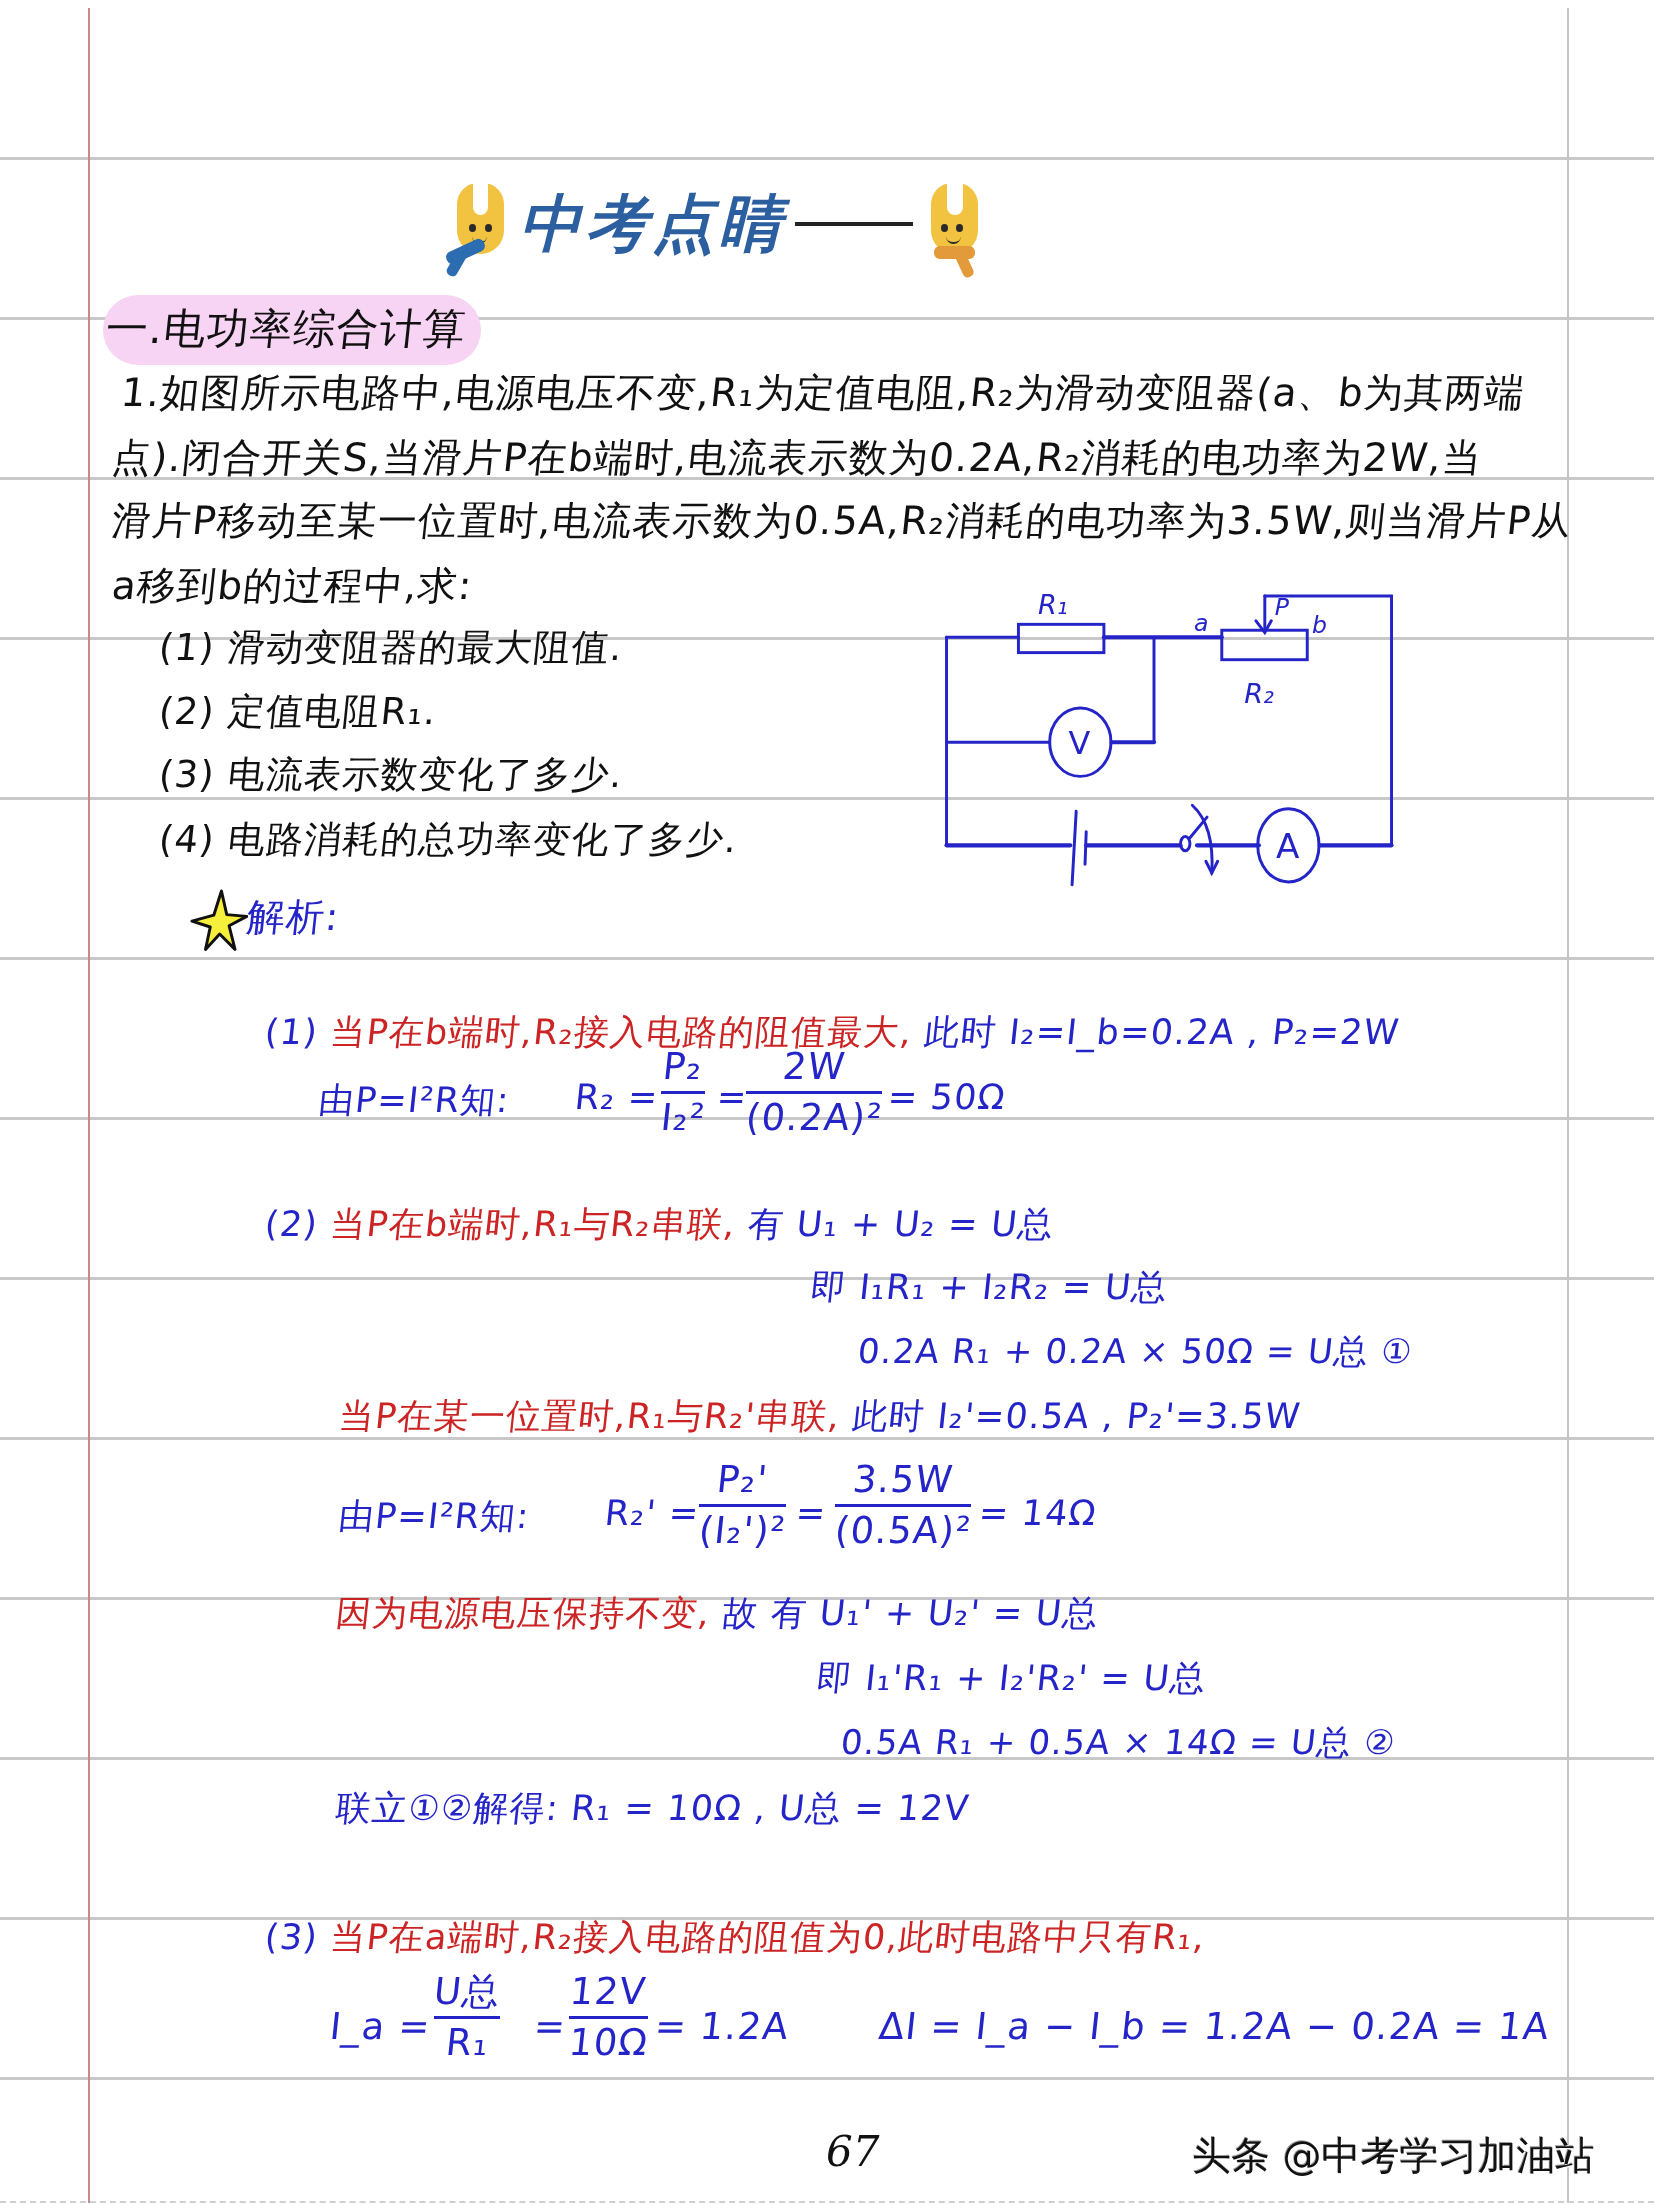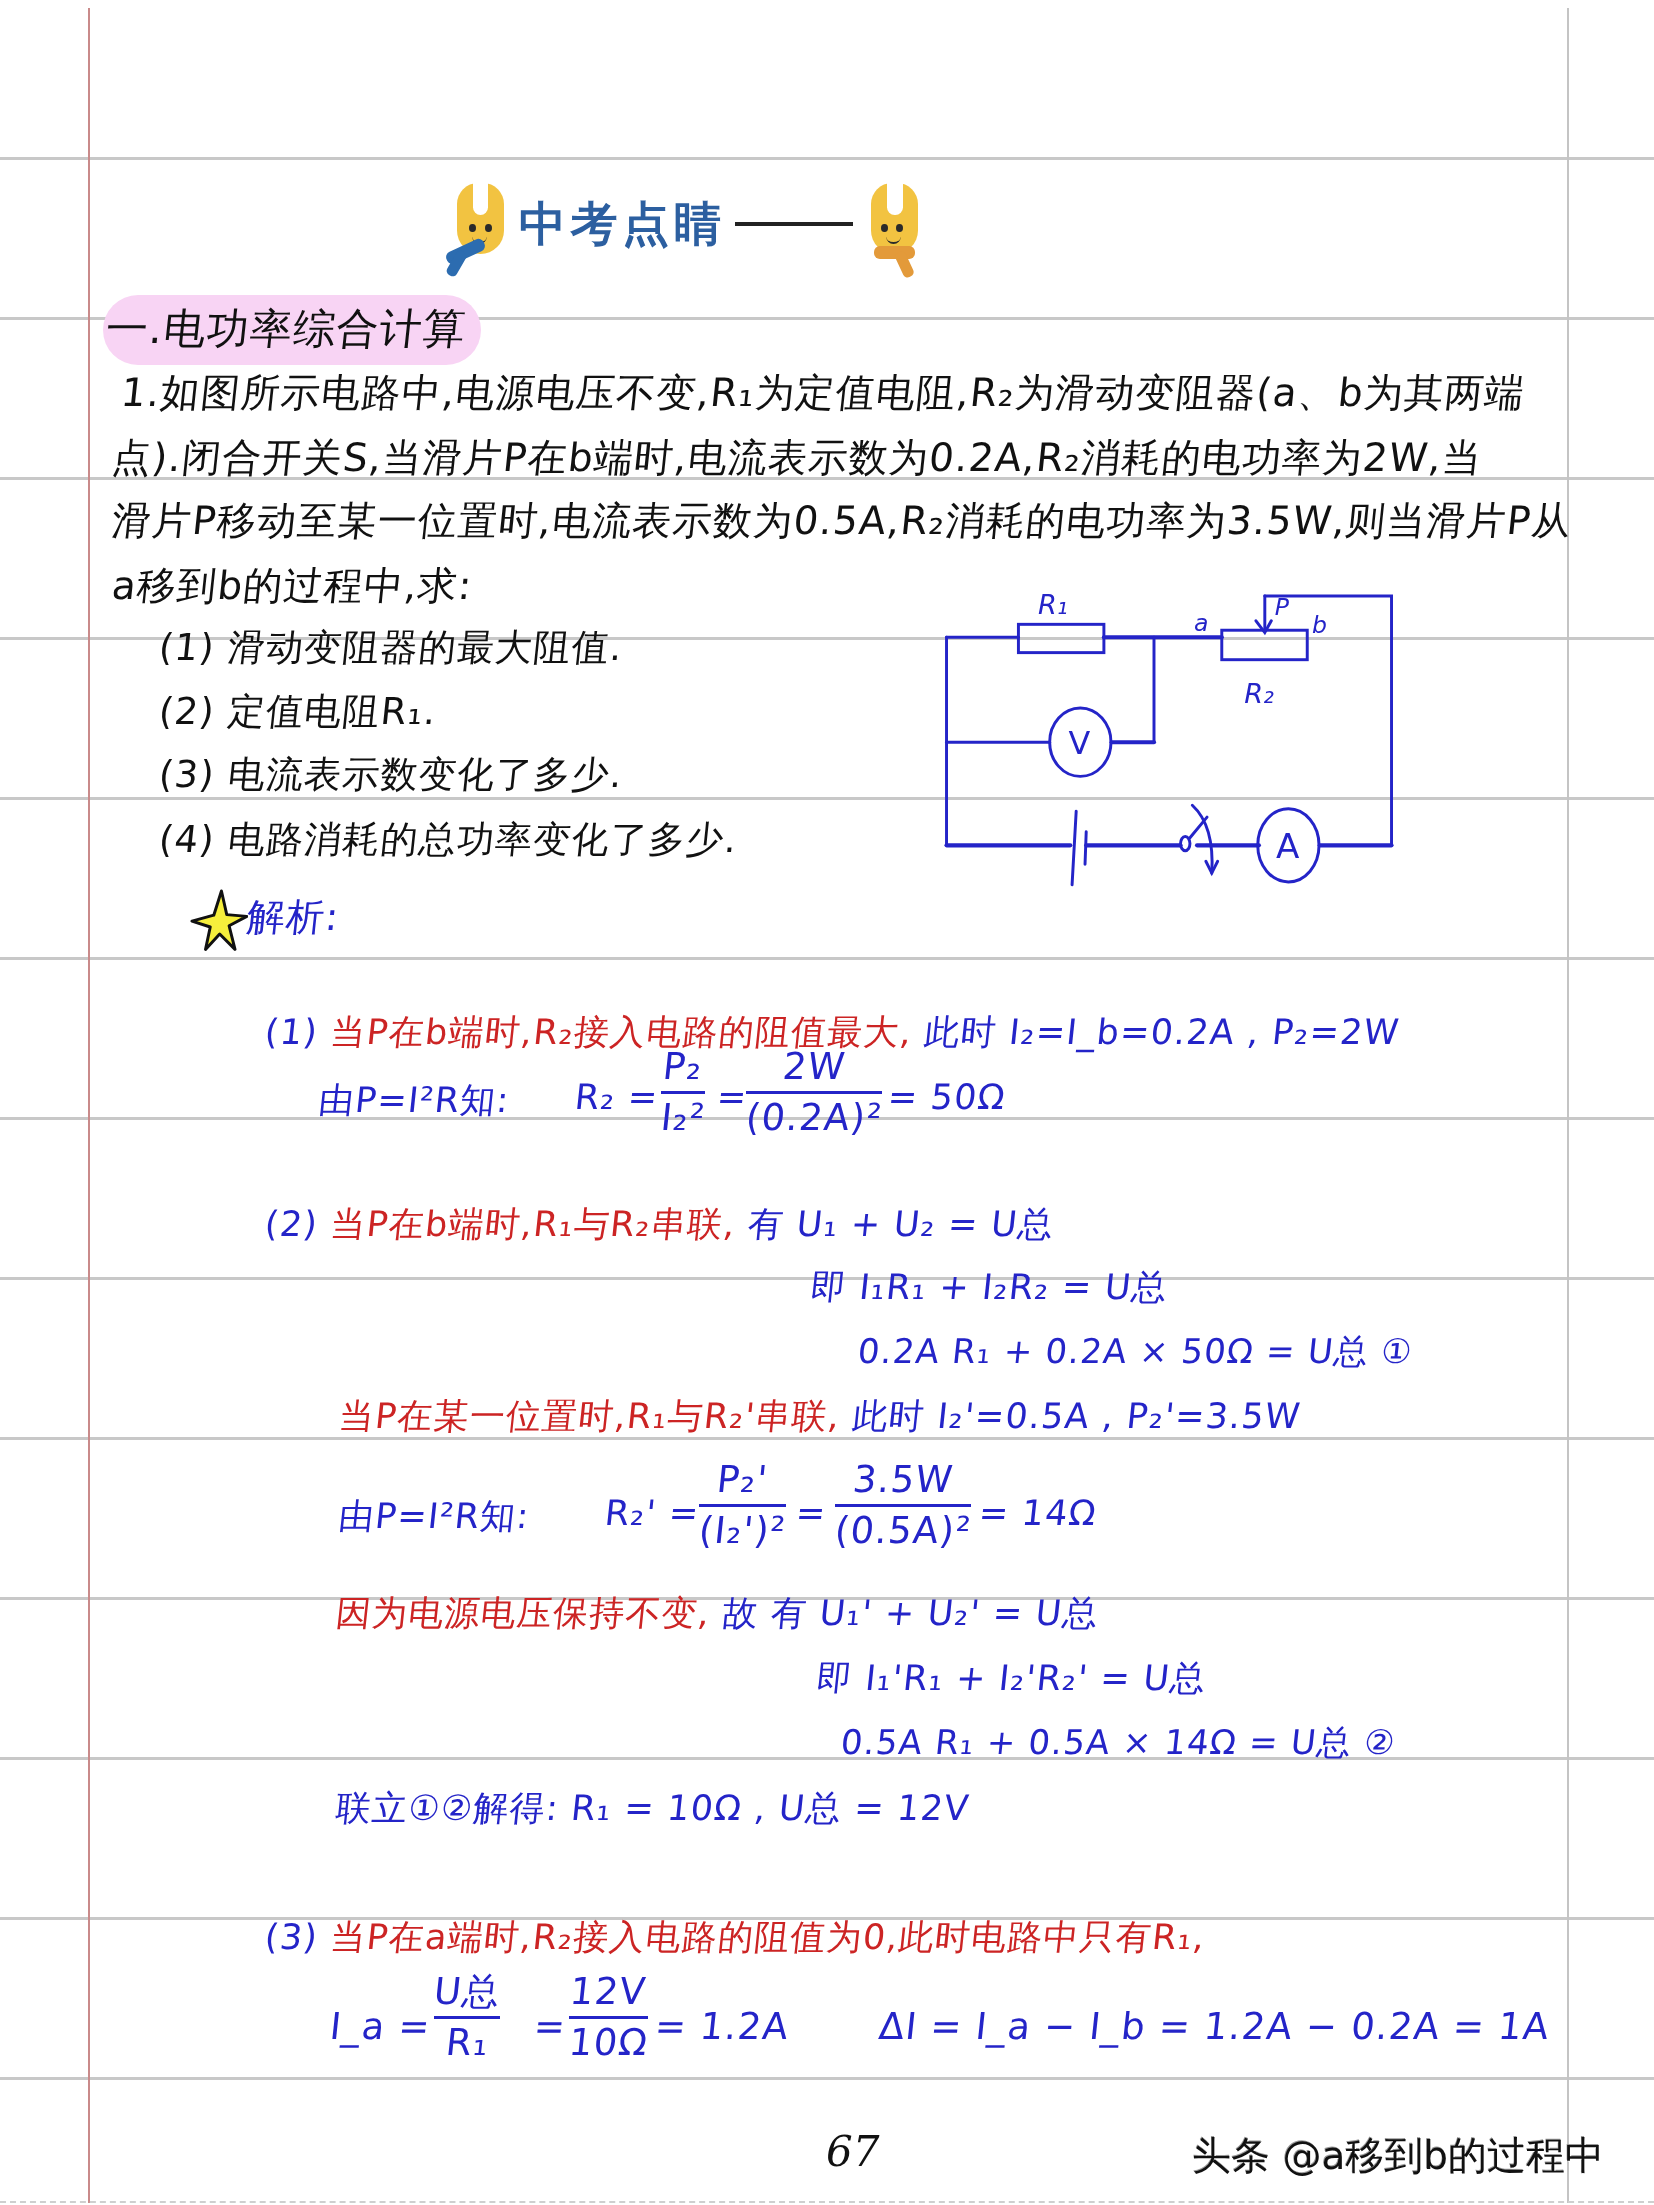--- a/index.html
+++ b/index.html
@@ -22,21 +22,21 @@
 
   
   .header { position:absolute; left:448px; top:177px; height:94px; display:flex; align-items:center; gap:5.9px; }
   .mascot { width:65px; height:88px; position:relative; }
   .mascot .body { position:absolute; left:8.8px; top:2.9px; width:47px; height:71px; background:#f2c341; border-radius:23.6px 23.6px 26.5px 26.5px; }
   .mascot .notch { position:absolute; left:25px; top:2.9px; width:15.3px; height:32px; background:#fff; border-radius:0 0 7.7px 7.7px; }
   .mascot .eye { position:absolute; width:7px; height:8.3px; background:#2a2a2a; border-radius:50%; top:44px; }
   .mascot .smile { position:absolute; left:23.6px; top:54px; width:15.3px; height:8.3px; border-bottom:2.4px solid #2a2a2a; border-radius:0 0 11.8px 11.8px; }
   .mascot .scarf { position:absolute; left:-2.9px; top:65px; width:41px; height:13px; border-radius:5.9px; transform:rotate(-25deg); }
   .mascot .scarf-tail { position:absolute; width:10.6px; height:27px; border-radius:4.7px; }
-  .title-brand { font-family:"DejaVu Serif", serif; font-size:47px; font-weight:bold; color:#2c5fa0; letter-spacing:4.7px; }
+  .title-brand { font-family:"DejaVu Serif", serif; font-size:62px; font-weight:bold; color:#2c5fa0; font-style:italic; letter-spacing:4.7px; }
   .title-dash { width:118px; height:4.1px; background:#222; margin:0 3.5px; }
   .title-topic { font-family:"DejaVu Sans", sans-serif; font-size:52px; font-weight:bold; color:#111; letter-spacing:1.2px; }
 
   .section-pill { position:absolute; left:103px; top:295px; width:378px; height:70px;
                   background:#f8d4f4; border-radius:35px; }
   .section-title { left:106px; top:301px; font-size:42px; }
 
   
   .circuit { position:absolute; left:920px; top:578px; width:501px; height:319px; }
 
@@ -216,14 +216,14 @@
 <div class="abs hand blue" style="left:534px;top:2005px;font-size:37px;">=</div>
 <div class="frac blue" style="left:569px;top:1969px;">
   <span class="num hand">12V</span>
   <div class="bar"></div>
   <span class="den hand">10Ω</span>
 </div>
 <div class="abs hand blue" style="left:655px;top:2005px;font-size:37px;">= 1.2A</div>
 <div class="abs hand blue" style="left:879px;top:2005px;font-size:37px;">ΔI = I_a − I_b = 1.2A − 0.2A = 1A</div>
 
 <div class="abs page-num">67</div>
-<div class="abs watermark">头条 @a移到b的过程中</div>
+<div class="abs watermark">头条 @中考学习加油站</div>
 
 
 </body></html>

